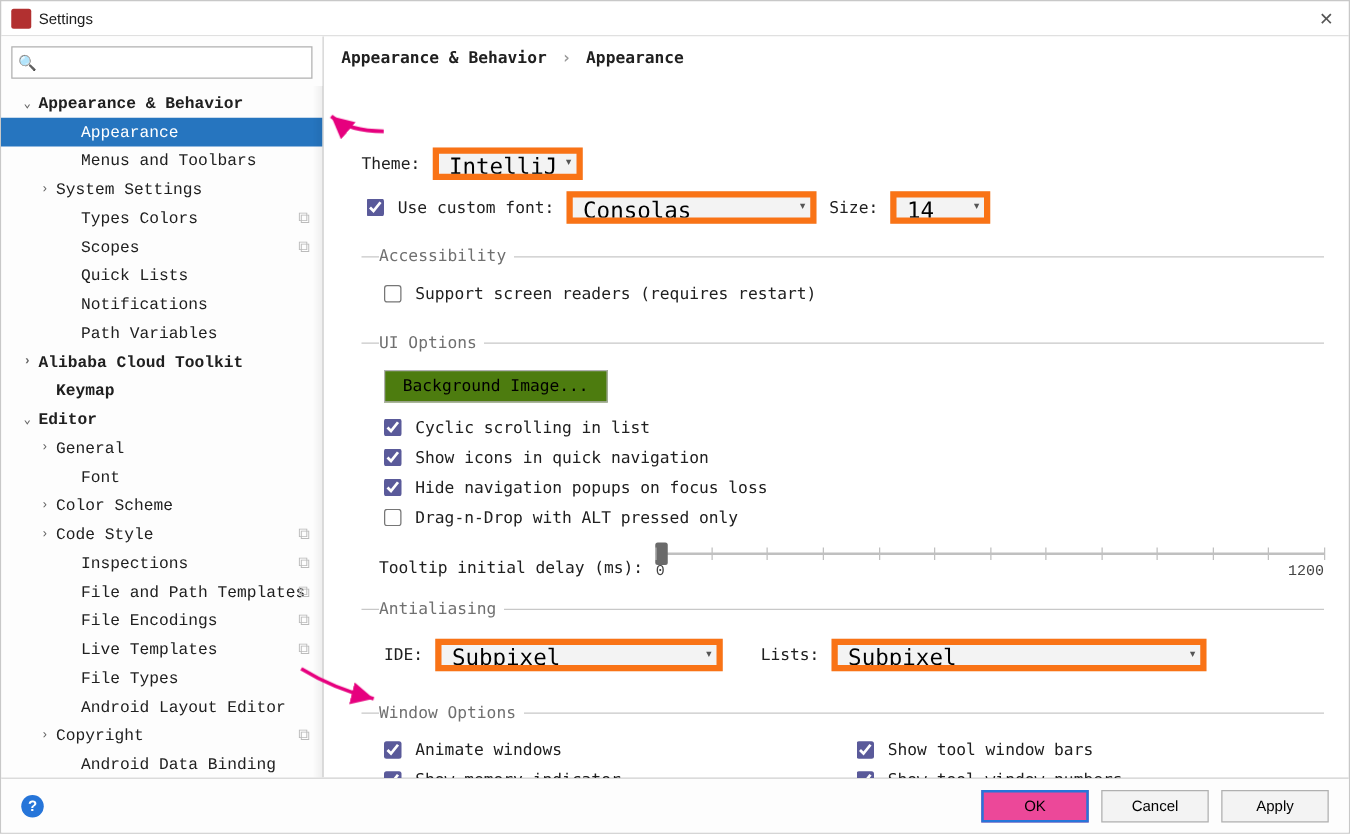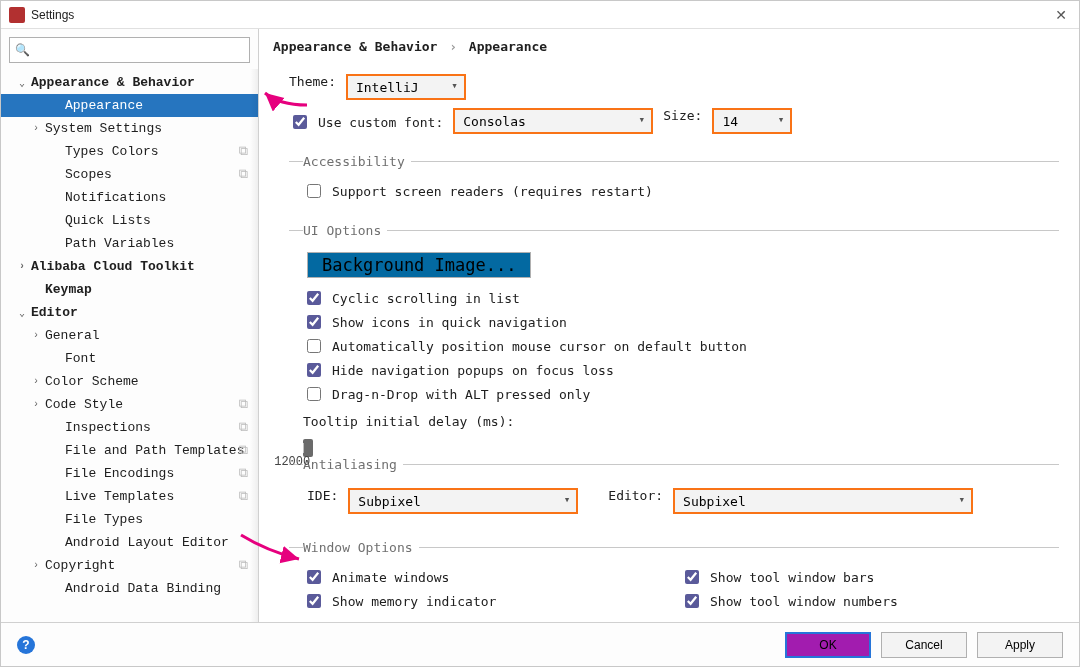--- a/index.html
+++ b/index.html
@@ -60,56 +60,56 @@
     cursor:pointer; white-space:nowrap;
     position:relative;
   }
   .tree-item.level2{padding-left:48px;}
   .tree-item.level1{padding-left:28px;}
   .tree-item .arrow{width:14px;display:inline-flex;justify-content:center;color:#666;font-size:10px;margin-right:2px;}
   .tree-item.bold{font-weight:bold;}
   .tree-item.selected{background:#2675bf;color:#fff;}
   .tree-item .right-icon{position:absolute;right:10px;color:#bbb;}
   .sidebar-scroll-shadow{position:absolute;right:0;top:40px;bottom:0;width:8px;background:linear-gradient(to left, rgba(0,0,0,0.06), transparent);}
-  .content{flex:1;display:flex;flex-direction:column;overflow:hidden;}
+  .content{flex:1;display:flex;flex-direction:column;overflow:hidden;gap:44px;}
   .breadcrumb{padding:10px 14px 6px;font-weight:bold;font-family:Consolas,monospace;}
   .breadcrumb .sep{color:#999;margin:0 4px;}
   .panel{flex:1;overflow:auto;padding:6px 20px 10px 30px;}
-  .row{display:flex;align-items:flex-start;margin:8px 0;gap:10px;}
+  .row{display:flex;align-items:center;margin:8px 0;gap:10px;}
   label{font-family:Consolas,monospace;}
   select,.combo{
-    height:26px;border:2px solid #f97316;background:#f3f3f3;
-    font-family:Consolas,monospace;font-size:13px;padding:0 4px 0 8px;
+    height:26px;border:5px solid #f97316;background:#f3f3f3;
+    font-family:Consolas,monospace;font-size:18px;padding:0 4px 0 8px;
     appearance:none; position:relative;
   }
   .combo-wrap{position:relative;display:inline-block;}
   .combo-wrap::after{content:"▾";position:absolute;right:8px;top:5px;color:#555;pointer-events:none;font-size:11px;}
   .chk{display:flex;align-items:center;gap:8px;margin:4px 0;}
   .chk input{width:14px;height:14px;accent-color:#5a5a9a;}
   fieldset.group{border:none;border-top:1px solid #c8c8c8;margin:18px 0 6px;padding:8px 0 0 14px;}
   fieldset.group legend{color:#707070;padding:0 6px 0 0;font-family:Consolas,monospace;font-size:13px;margin-top:36px;}
-  .btn{height:26px;padding:0 14px;border:1px solid #b0b0b0;background:#0369a1;font-family:Consolas,monospace;font-size:17px;cursor:pointer;}
-  .slider-row{display:flex;align-items:flex-start;gap:10px;margin-top:10px;flex-direction:column;}
+  .btn{height:26px;padding:0 14px;border:1px solid #b0b0b0;background:#4d7c0f;font-family:Consolas,monospace;font-size:13px;cursor:pointer;}
+  .slider-row{display:flex;align-items:flex-end;gap:10px;margin-top:10px;}
   .slider{flex:1;position:relative;height:28px;}
   .slider .track{position:absolute;left:0;right:0;top:8px;height:2px;background:#c0c0c0;}
   .slider .tick{position:absolute;top:4px;width:1px;height:10px;background:#c0c0c0;}
   .slider .thumb{position:absolute;top:0;width:10px;height:18px;background:#6a6a6a;border-radius:2px;left:0;}
   .slider .lbl{position:absolute;top:16px;font-size:12px;color:#444;}
   .two-col{display:flex;}
   .two-col .col{flex:1;}
   .link{color:#2470c4;cursor:pointer;}
   .footer{
     height:44px;border-top:1px solid #d0d0d0;
     display:flex;align-items:center;justify-content:flex-end;
     gap:10px;padding:0 16px;
     background:#fdfdfd;
   }
   .footer .help{margin-right:auto;width:18px;height:18px;border-radius:50%;background:#2675d9;color:#fff;display:flex;align-items:center;justify-content:center;font-family:sans-serif;font-size:12px;font-weight:bold;cursor:pointer;}
   .footer .fbtn{width:86px;height:26px;border:1px solid #b0b0b0;background:#f3f3f3;font-family:"Segoe UI",sans-serif;font-size:12px;cursor:pointer;}
-  .footer .fbtn.primary{border:2px solid #2675d9;background:#a21caf;}
+  .footer .fbtn.primary{border:2px solid #2675d9;background:#ec4899;}
   .arrow-annot{position:absolute;pointer-events:none;}
 </style>
 </head>
 <body>
 
 <div class="window">
 
   <div class="titlebar">
     <span class="icon"></span>
     <span class="title">Settings</span>
@@ -125,41 +125,45 @@
       </div>
       <div class="tree" id="tree">
           <div class="tree-item bold">
             <span class="arrow">⌄</span>
             <span>Appearance &amp; Behavior</span>
           </div>
           <div class="tree-item level2 selected">
             <span class="arrow"></span>
             <span>Appearance</span>
           </div>
+          <div class="tree-item level2">
+            <span class="arrow"></span>
+            <span>Menus and Toolbars</span>
+          </div>
           <div class="tree-item level1">
             <span class="arrow">›</span>
             <span>System Settings</span>
           </div>
           <div class="tree-item level2">
             <span class="arrow"></span>
             <span>Types Colors</span>
             <span class="right-icon">⧉</span>
           </div>
           <div class="tree-item level2">
             <span class="arrow"></span>
             <span>Scopes</span>
             <span class="right-icon">⧉</span>
           </div>
           <div class="tree-item level2">
             <span class="arrow"></span>
+            <span>Quick Lists</span>
+          </div>
+          <div class="tree-item level2">
+            <span class="arrow"></span>
             <span>Notifications</span>
-          </div>
-          <div class="tree-item level2">
-            <span class="arrow"></span>
-            <span>Quick Lists</span>
           </div>
           <div class="tree-item level2">
             <span class="arrow"></span>
             <span>Path Variables</span>
           </div>
           <div class="tree-item bold">
             <span class="arrow">›</span>
             <span>Alibaba Cloud Toolkit</span>
           </div>
           <div class="tree-item level1 bold">
@@ -277,24 +281,20 @@
           <div style="margin:6px 0 10px 4px">
             <button class="btn">Background Image...</button>
           </div>
           <div class="chk">
               <input type="checkbox" checked="" style="">
               <label>Cyclic scrolling in list</label>
             </div>
           <div class="chk">
               <input type="checkbox" checked="" style="">
               <label>Show icons in quick navigation</label>
-            </div>
-          <div class="chk">
-              <input type="checkbox" style="">
-              <label>Automatically position mouse cursor on default button</label>
             </div>
           <div class="chk">
               <input type="checkbox" checked="" style="">
               <label>Hide navigation popups on focus loss</label>
             </div>
           <div class="chk">
               <input type="checkbox" style="">
               <label>Drag-n-Drop with ALT pressed only</label>
             </div>
           <div class="slider-row">
@@ -319,21 +319,21 @@
                 <div class="tick" style="left: 100%;"></div>
               </div>
           </div>
         </fieldset>
 
         <fieldset class="group">
           <legend>Antialiasing</legend>
           <div class="row" style="margin-left:4px">
             <label>IDE:</label>
             <span class="combo-wrap"><select class="combo" style="width:230px"><option>Subpixel</option></select></span>
-            <label style="margin-left:20px">Editor:</label>
+            <label style="margin-left:20px">Lists:</label>
             <span class="combo-wrap"><select class="combo" style="width:300px"><option>Subpixel</option></select></span>
           </div>
         </fieldset>
 
         <fieldset class="group">
           <legend>Window Options</legend>
           <div class="two-col">
             <div class="col">
               <div class="chk">
                   <input type="checkbox" checked="" style="">

